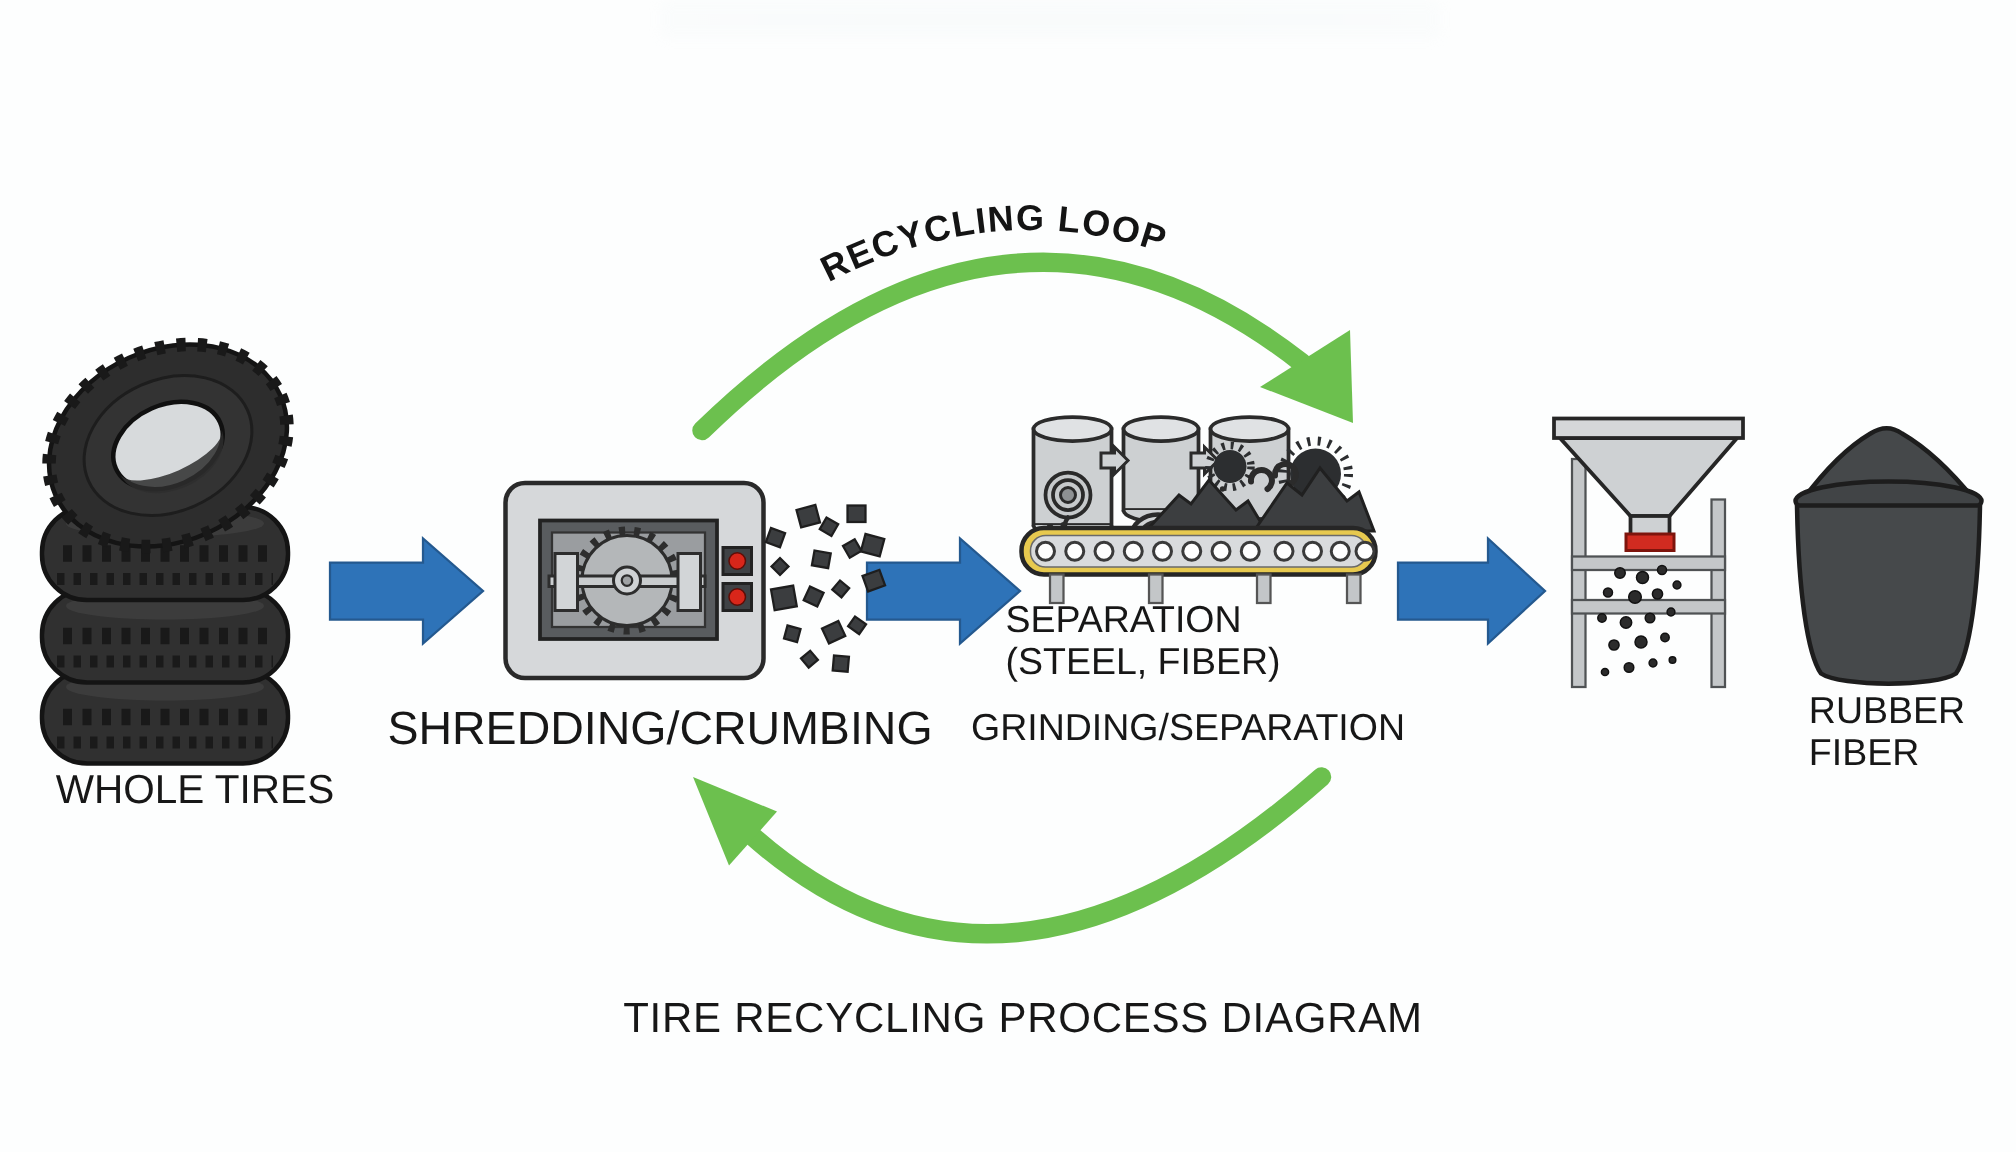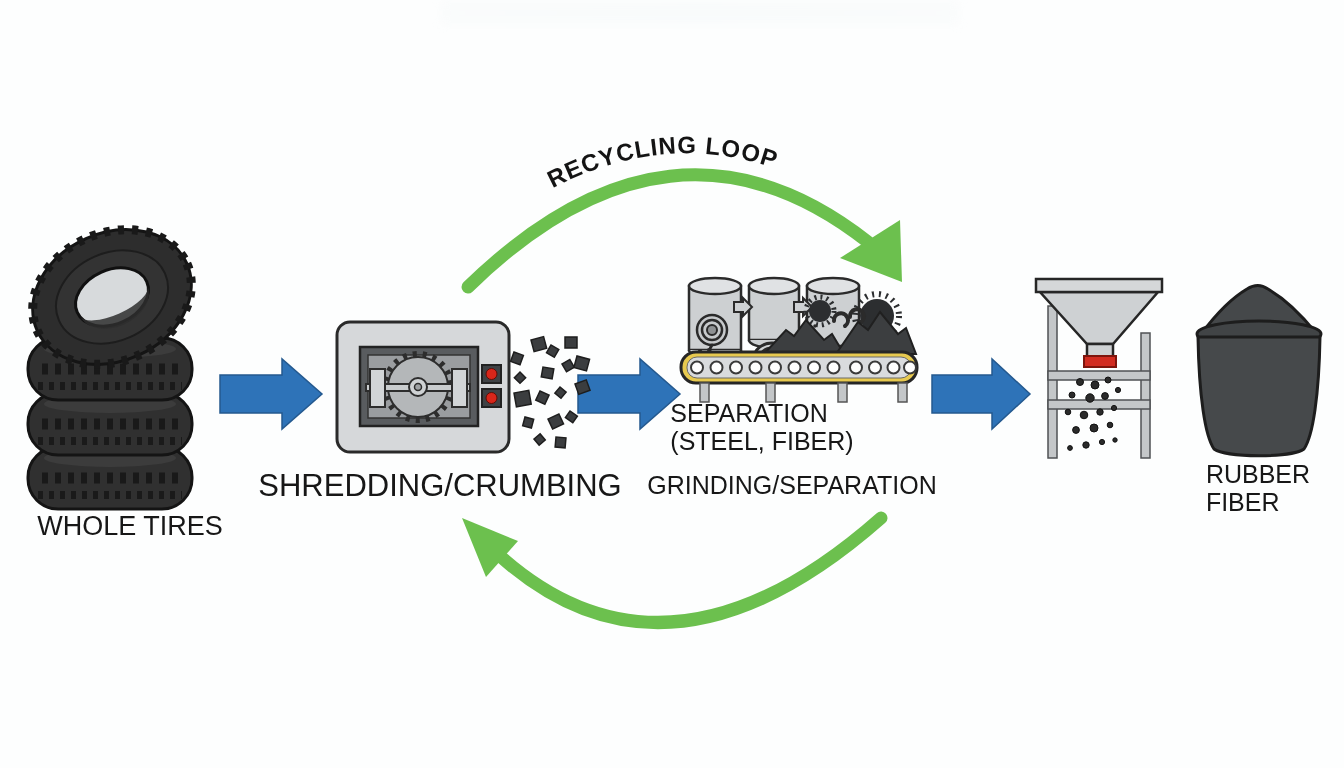--- a/index.html
+++ b/index.html
@@ -249,14 +249,15 @@
     <div>(STEEL, FIBER)</div>
   </div>
 
   <div class="lbl" id="lbl-grinding">GRINDING/SEPARATION</div>
 
   <div class="lbl lbl-stack" id="lbl-rubber">
     <div>RUBBER</div>
     <div>FIBER</div>
   </div>
 
+  <div class="lbl" id="lbl-title">TIRE RECYCLING PROCESS DIAGRAM</div>
 
 </div>
 
 </body></html>

